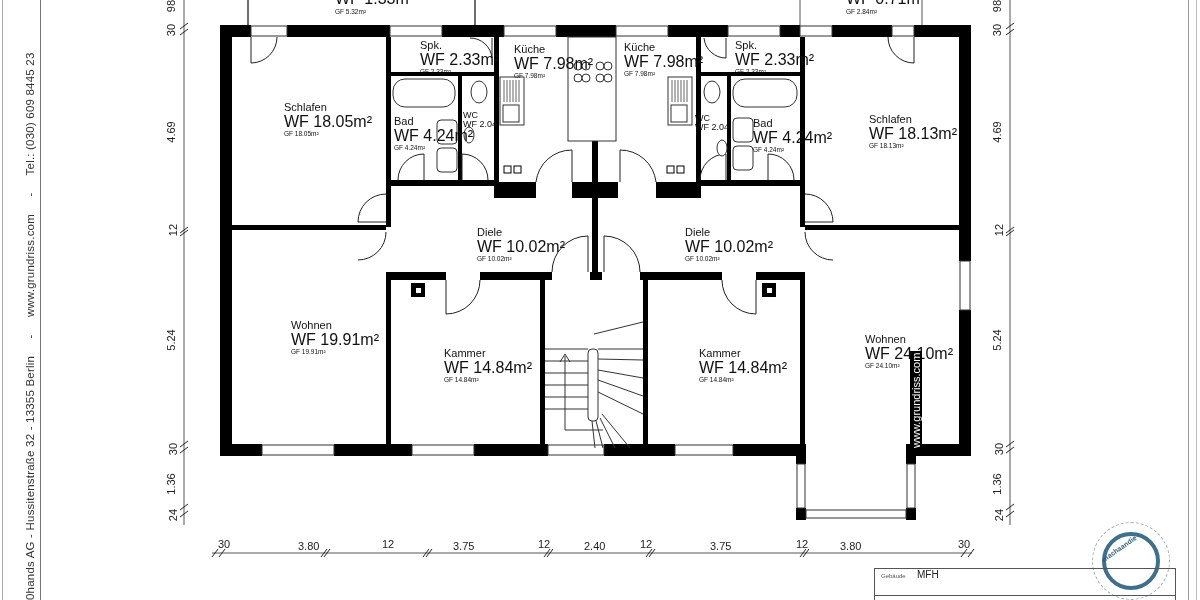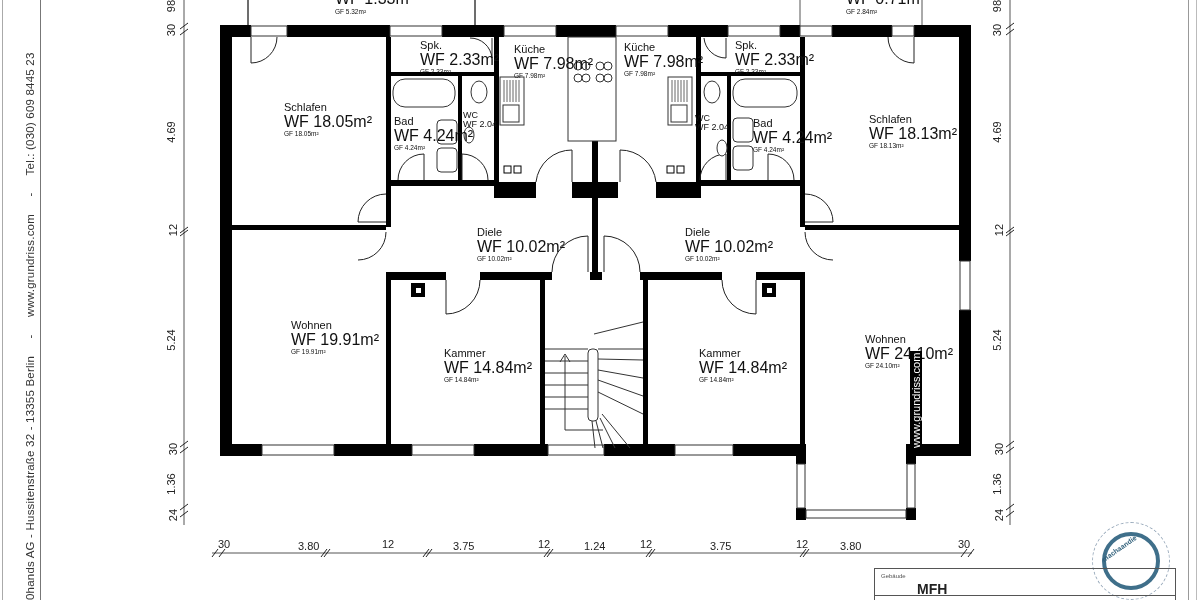--- a/index.html
+++ b/index.html
@@ -14,21 +14,21 @@
   .room-label { position:absolute; line-height:1.05; white-space:nowrap; }
   .room-label .nm { font-size:11px; display:block; }
   .room-label .wf { font-size:16px; display:block; }
   .room-label .gf { font-size:6.5px; display:block; margin-top:1px; }
   .dim { position:absolute; font-size:11px; white-space:nowrap; color:#222; }
   .dim.v { transform:rotate(-90deg); transform-origin:center center; }
   .watermark { position:absolute; left:910px; top:450px; transform-origin:0 0; transform:rotate(-90deg); font-size:11px; color:#fff; background:#000; padding:0 2px; white-space:nowrap; }
   .titleblock { position:absolute; left:874px; top:568px; width:300px; height:40px; border:1px solid #555; }
   .titleblock .row1 { height:26px; border-bottom:1px solid #555; position:relative; }
   .titleblock .lbl { position:absolute; left:6px; top:4px; font-size:6px; color:#555; }
-  .titleblock .val { position:absolute; left:42px; top:12px; font-size:14px; color:#222;font-weight:bold; }
+  .titleblock .val { position:absolute; left:42px; top:0; font-size:10px; color:#222; }
   .stamp { position:absolute; left:1092px; top:522px; width:76px; height:76px; border-radius:50%; border:1px dashed #9ab; }
   .stamp-inner { position:absolute; left:9px; top:9px; width:50px; height:50px; border-radius:50%; border:4px solid #3f6f8a; }
   .stamp-text { position:absolute; left:6px; top:22px; font-size:7px; font-weight:bold; color:#2f5f7a; transform:rotate(-35deg); white-space:nowrap; }
 </style>
 </head>
 <body>
 
 <div class="sheet-outer"></div>
 <div class="sheet-border"></div>
 <div class="sheet-right"></div>
@@ -308,21 +308,21 @@
     <span class="gf">GF 24.10m²</span>
   </div>
 </div>
 
 <div>
   <span class="dim" style="left:218px;top:538px">30</span>
   <span class="dim" style="left:298px;top:540px">3.80</span>
   <span class="dim" style="left:382px;top:538px">12</span>
   <span class="dim" style="left:453px;top:540px">3.75</span>
   <span class="dim" style="left:538px;top:538px">12</span>
-  <span class="dim" style="left:584px;top:540px">1.24</span>
+  <span class="dim" style="left:584px;top:540px">2.40</span>
   <span class="dim" style="left:640px;top:538px">12</span>
   <span class="dim" style="left:710px;top:540px">3.75</span>
   <span class="dim" style="left:796px;top:538px">12</span>
   <span class="dim" style="left:840px;top:540px">3.80</span>
   <span class="dim" style="left:958px;top:538px">30</span>
 </div>
 <div>
   <span class="dim v" style="left:165px;top:0px">98</span>
   <span class="dim v" style="left:165px;top:24px">30</span>
   <span class="dim v" style="left:160px;top:126px">4.69</span>

